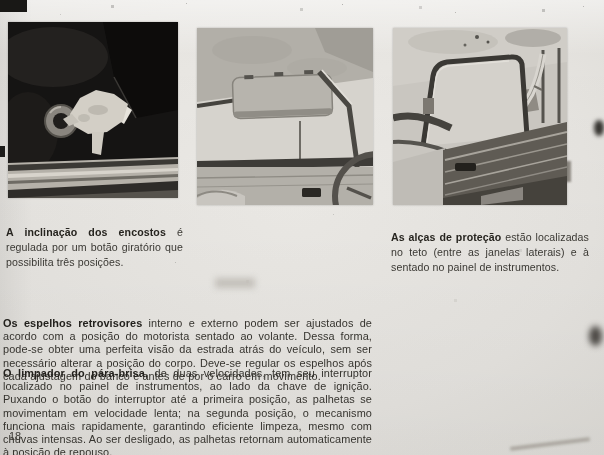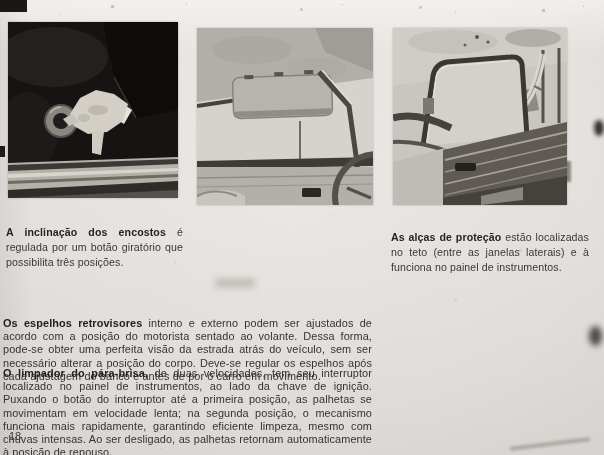--- a/index.html
+++ b/index.html
@@ -145,21 +145,21 @@
     <polygon points="50,170 174,148 174,177 50,177" fill="#45423c"></polygon>
     <polygon points="88,168 130,159 130,172 88,177" fill="#8a8680"></polygon>
   </svg>
 
   <p class="caption" style="left:6px;top:214px;width:177px;">
     <b>A inclinação dos encostos</b><span> é regulada por um botão giratório que possibilita três posições.</span>
   </p>
 
 
   <p class="caption" style="left:391px;top:219px;width:198px;">
-    <b>As alças de proteção</b><span> estão localizadas no teto (entre as janelas laterais) e à funciona no painel de instrumentos.</span>
+    <b>As alças de proteção</b><span> estão localizadas no teto (entre as janelas laterais) e à sentado no painel de instrumentos.</span>
   </p>
 
   <p class="bodytext" style="left:3px;top:306px;width:369px;">
     <b>Os espelhos retrovisores</b><span> interno e externo podem ser ajustados de acordo com a posição do motorista sentado ao volante. Dessa forma, pode-se obter uma perfeita visão da estrada atrás do veículo, sem ser necessário alterar a posição do corpo. Deve-se regular os espelhos após cada ajustagem do banco e antes de por o carro em movimento.</span>
   </p>
 
   <p class="bodytext" style="left:3px;top:356px;width:369px;">
     <b>O limpador do pára-brisa,</b><span> de duas velocidades, tem seu interruptor localizado no painel de instrumentos, ao lado da chave de ignição. Puxando o botão do interruptor até a primeira posição, as palhetas se movimentam em velocidade lenta; na segunda posição, o mecanismo funciona mais rapidamente, garantindo eficiente limpeza, mesmo com chuvas intensas. Ao ser desligado, as palhetas retornam automaticamente à posição de repouso.</span>
   </p>
 

